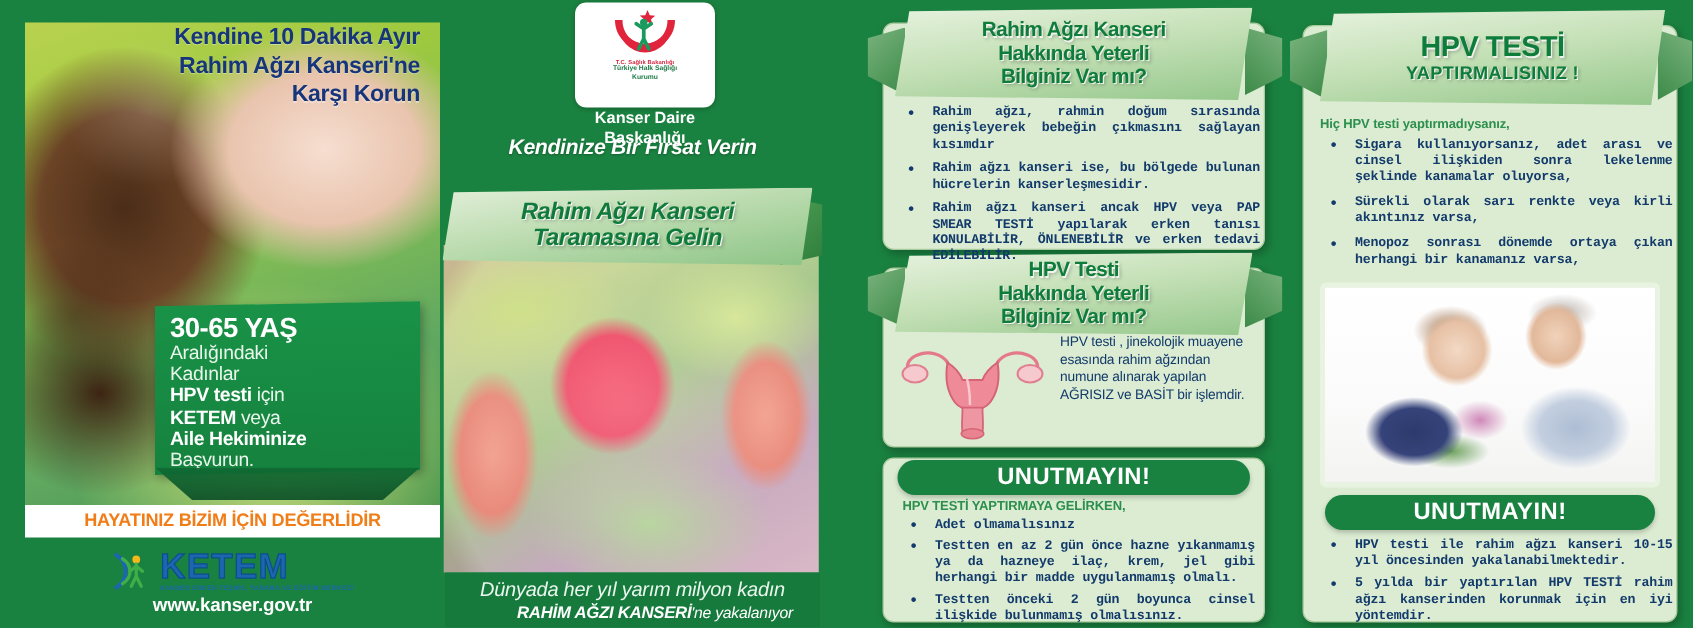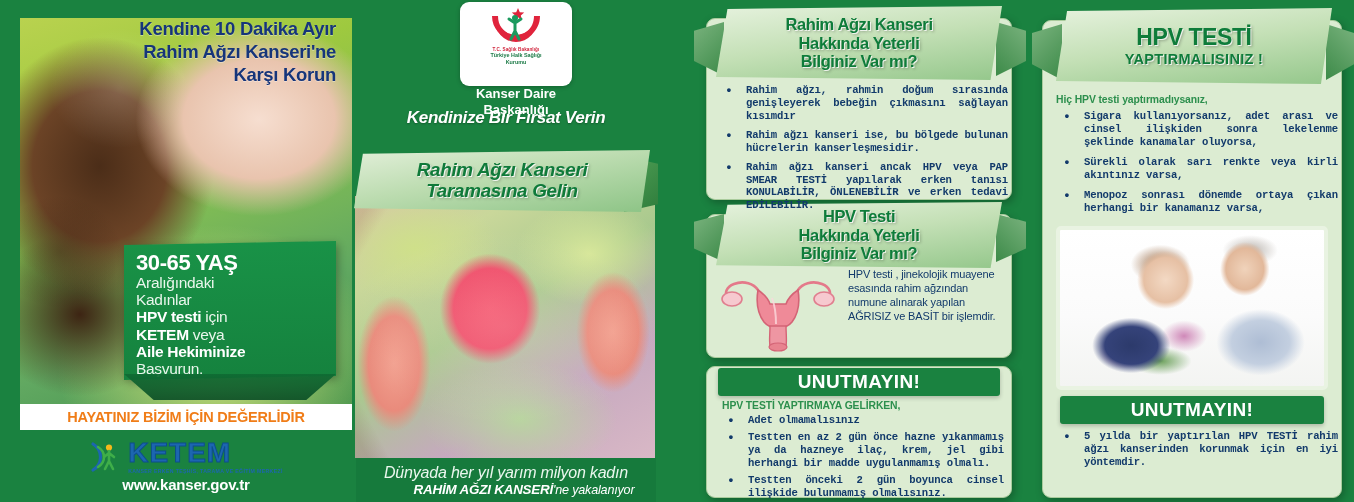--- a/index.html
+++ b/index.html
@@ -190,21 +190,21 @@
   #p3w2l{ left:694px; top:214px; width:30px; height:48px; }
   #p3w2r{ left:996px; top:214px; width:30px; height:48px; }
   .uterus{ position:absolute; left:712px; top:268px; width:132px; height:84px; z-index:9; }
   .hpv-desc{
     position:absolute; left:848px; top:268px; width:160px; z-index:9;
     color:#123a6b; font-size:11px; line-height:1.26; letter-spacing:-.15px;
   }
 
   #p3card3{ left:706px; top:366px; width:306px; height:132px; }
   .pill{
-    position:absolute; z-index:9; background:#1a8240; border-radius:3px;
+    position:absolute; z-index:9; background:#1a8240; border-radius:14px;
     display:flex; align-items:center; justify-content:center;
     color:#ffffff; font-weight:bold; letter-spacing:.4px;
     box-shadow:0 2px 4px rgba(0,0,0,.22);
   }
   #p3pill{ left:718px; top:368px; width:282px; height:28px; font-size:19px; }
   .sublabel{
     position:absolute; z-index:9; color:#2c8f4d; font-weight:bold;
     font-size:10.4px; letter-spacing:-.1px;
   }
   #p3sub{ left:722px; top:400px; }
@@ -376,16 +376,17 @@
   </div>
   <div class="sublabel" id="p4sub">Hiç HPV testi yaptırmadıysanız,</div>
   <ul class="bl" id="p4list">
     <li>Sigara kullanıyorsanız, adet arası ve cinsel ilişkiden sonra lekelenme şeklinde kanamalar oluyorsa,</li>
     <li>Sürekli olarak sarı renkte veya kirli akıntınız varsa,</li>
     <li>Menopoz sonrası dönemde ortaya çıkan herhangi bir kanamanız varsa,</li>
   </ul>
   <div class="p4photo"></div>
   <div class="pill" id="p4pill">UNUTMAYIN!</div>
   <ul class="bl" id="p4list2">
+    <li>HPV testi ile rahim ağzı kanseri 10-15 yıl öncesinden yakalanabilmektedir.</li>
     <li>5 yılda bir  yaptırılan HPV TESTİ rahim ağzı kanserinden korunmak için en iyi yöntemdir.</li>
   </ul>
 
 </div>
 
 </body></html>

